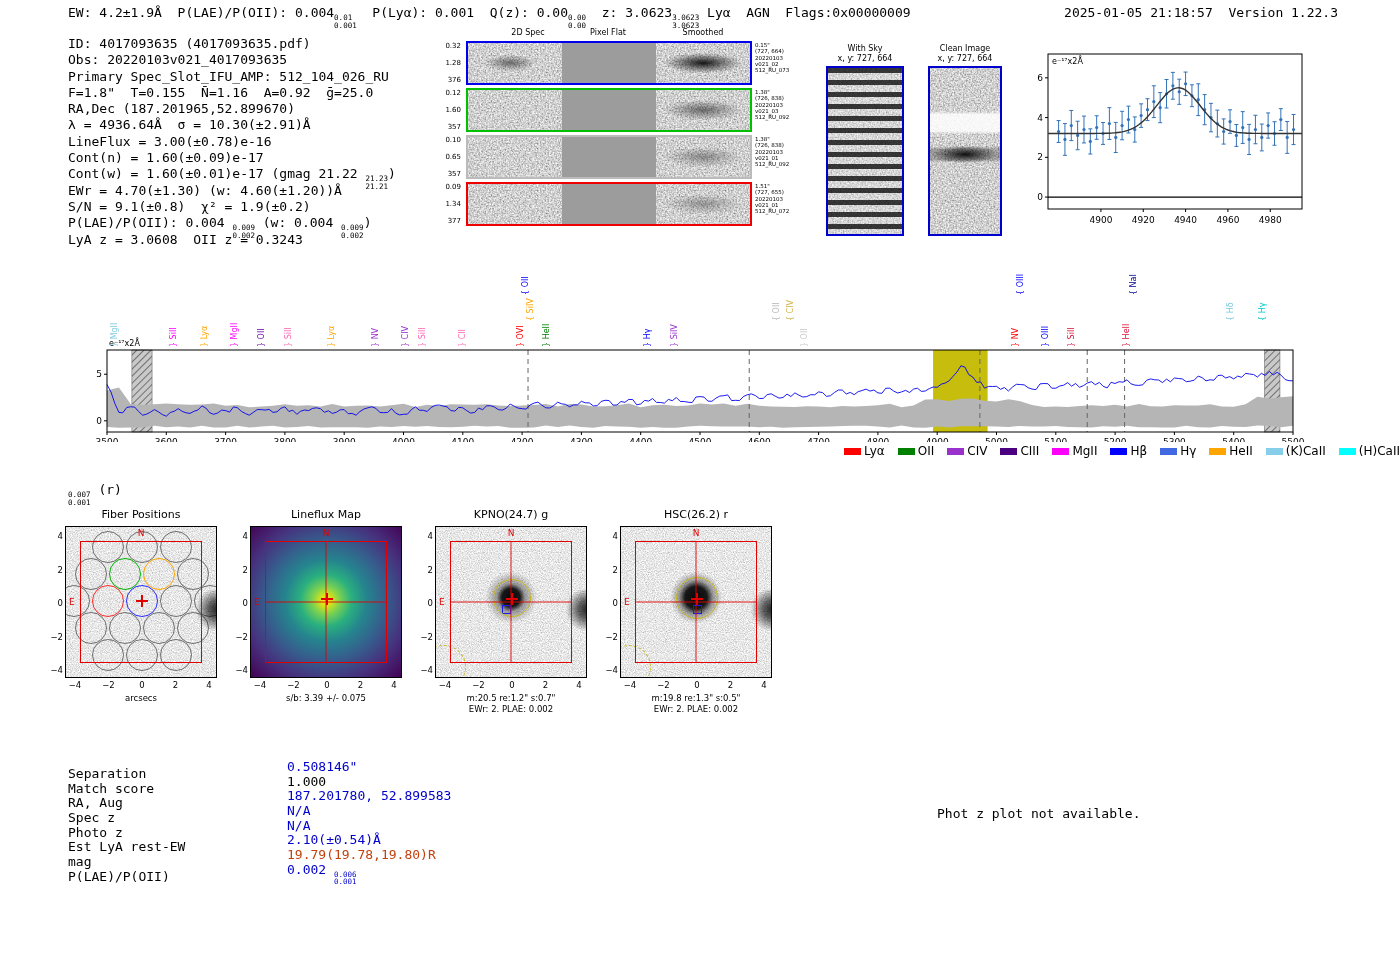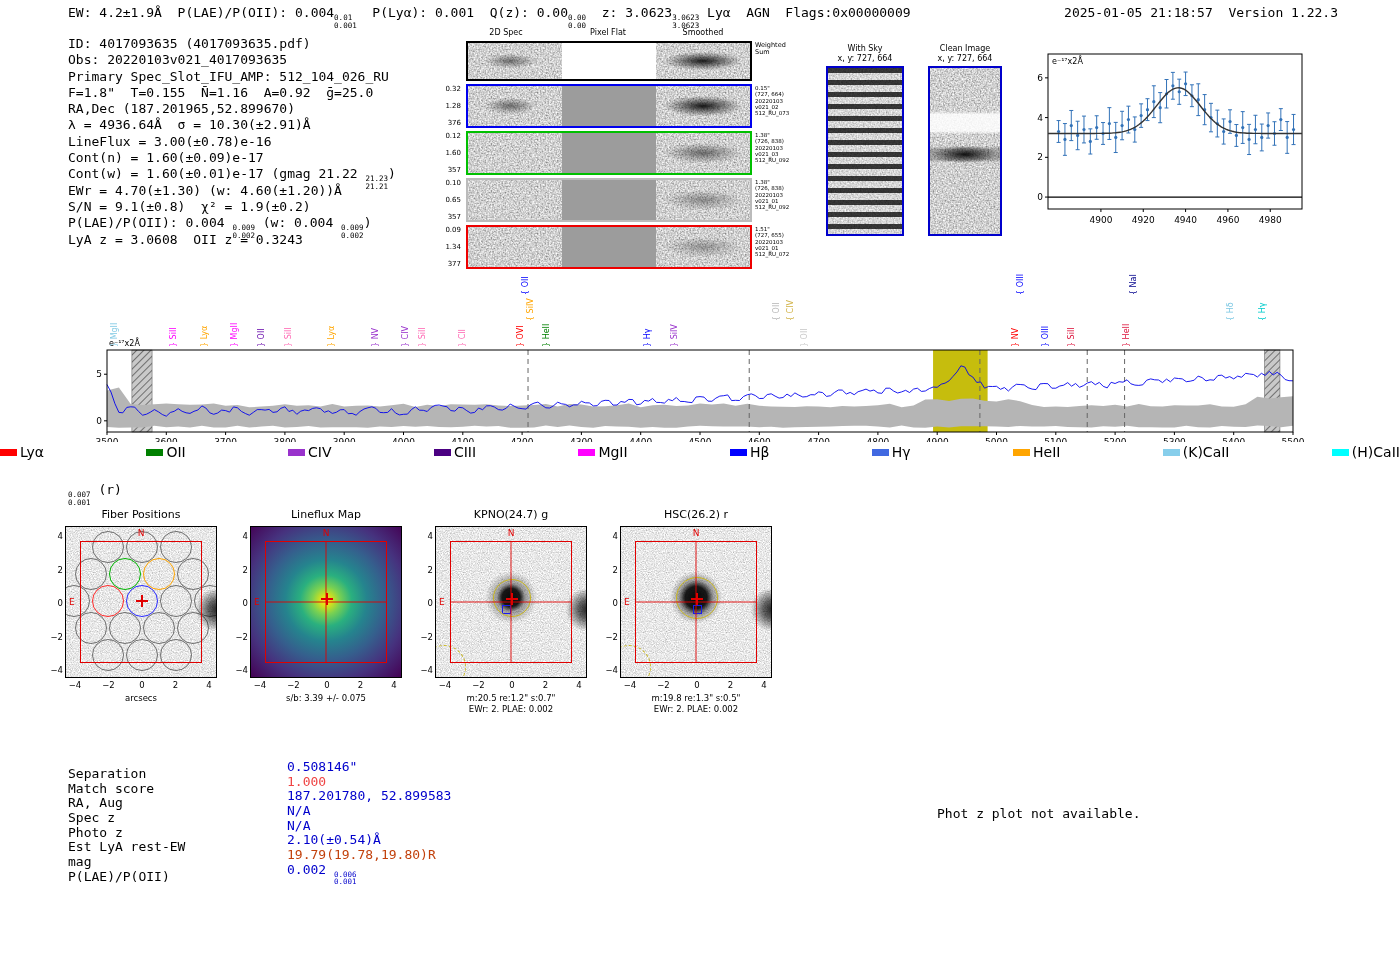--- a/index.html
+++ b/index.html
@@ -31,22 +31,22 @@
   .cover{position:absolute;inset:0}
   .noisefill{position:absolute;inset:0;width:100%;height:100%}
 
   
   .skypanel{position:absolute;text-align:center;font-family:"DejaVu Sans",sans-serif;font-size:8px;line-height:10px}
   .skybox{position:relative;margin-top:2px;border:2px solid #0000cc;overflow:hidden;height:170px}
 
   .zoomplot{position:absolute;left:1020px;top:44px;width:300px;height:198px}
   .specplot{position:absolute;left:0;top:260px;width:1400px;height:182px}
 
-  .legend{position:absolute;left:0;top:444px;width:1400px;display:flex;justify-content:space-between;
-          gap:13px;font-family:"DejaVu Sans",sans-serif;font-size:14px}
+  .legend{position:absolute;left:0;top:444px;width:1400px;display:flex;justify-content:flex-end;
+          gap:13px;font-family:"DejaVu Sans",sans-serif;font-size:12px}
   .lg-item{display:flex;align-items:center;gap:3px}
   .lg-swatch{width:17px;height:7px;display:inline-block}
 
   .hscline{position:absolute;left:68px;top:482px;font-size:13px;white-space:pre}
 
   
   .cutouts{position:absolute;left:47px;top:508px;display:flex}
   .cutout{width:170px;margin-right:15px}
   .cut-title{font-family:"DejaVu Sans",sans-serif;font-size:11px;text-align:center;height:18px;padding-left:18px}
   .cut-plot{position:relative;width:152px;height:152px;margin-left:18px;border:1px solid #000;overflow:visible;background:#ddd}
@@ -94,44 +94,23 @@
     </defs>
   </svg>
 
   <div class="hdr" id="hdr-line"><span>EW: 4.2±1.9Å  P(LAE)/P(OII): 0.004</span><span class="frac"><span>0.01</span><span>0.001</span></span><span>  P(Lyα): 0.001  Q(z): 0.00</span><span class="frac"><span>0.00</span><span>0.00</span></span><span>  z: 3.0623</span><span class="frac"><span>3.0623</span><span>3.0623</span></span><span> Lyα  AGN  Flags:0x00000009</span></div>
   <div class="timestamp">2025-01-05 21:18:57  Version 1.22.3</div>
 
   <div class="info" id="info-block"><div class="line"><span>ID: 4017093635 (4017093635.pdf)</span></div><div class="line"><span>Obs: 20220103v021_4017093635</span></div><div class="line"><span>Primary Spec_Slot_IFU_AMP: 512_104_026_RU</span></div><div class="line"><span>F=1.8"  T=0.155  N̄=1.16  A=0.92  ḡ=25.0</span></div><div class="line"><span>RA,Dec (187.201965,52.899670)</span></div><div class="line"><span>λ = 4936.64Å  σ = 10.30(±2.91)Å</span></div><div class="line"><span>LineFlux = 3.00(±0.78)e-16</span></div><div class="line"><span>Cont(n) = 1.60(±0.09)e-17</span></div><div class="line"><span>Cont(w) = 1.60(±0.01)e-17 (gmag 21.22 </span><span class="frac"><span>21.23</span><span>21.21</span></span><span>)</span></div><div class="line"><span>EWr = 4.70(±1.30) (w: 4.60(±1.20))Å</span></div><div class="line"><span>S/N = 9.1(±0.8)  χ² = 1.9(±0.2)</span></div><div class="line"><span>P(LAE)/P(OII): 0.004 </span><span class="frac"><span>0.009</span><span>0.002</span></span><span> (w: 0.004 </span><span class="frac"><span>0.009</span><span>0.002</span></span><span>)</span></div><div class="line"><span>LyA z = 3.0608  OII z = 0.3243</span></div></div>
 
   <div class="spec2d" id="spec2d">
       <div class="s2d-headers">
-        <span style="left: 68px;">2D Spec</span>
+        <span style="left: 90px;">2D Spec</span>
         <span style="left: 170px;">Pixel Flat</span>
         <span style="left: 265px;">Smoothed</span>
-      </div>
-      <div class="s2d-row">
-        <div class="s2d-left"></div>
-        <div class="s2d-strip" style="height: 40px; border: 2px solid rgb(0, 0, 0);">
-          <div class="s2d-seg" style="width: 94px;">
-            <svg class="noisefill">
-              <rect x="0" y="0" width="100%" height="100%" filter="url(#fNoiseDark)"></rect>
-            </svg>
-            <div class="blob" style="background: radial-gradient(40% 30% at 45% 50%, rgba(0, 0, 0, 0.482) 0%, rgba(0, 0, 0, 0) 70%);"></div>
-          </div>
-          <div class="s2d-seg" style="width: 94px; background: rgb(255, 255, 255);"></div>
-          <div class="s2d-seg" style="width: 94px;">
-            <svg class="noisefill">
-              <rect x="0" y="0" width="100%" height="100%" filter="url(#fNoiseDark)"></rect>
-            </svg>
-            <div class="blob" style="background: radial-gradient(58% 36%, rgba(0, 0, 0, 0.88) 0%, rgba(0, 0, 0, 0) 72%);"></div>
-          </div>
-        </div>
-        <div class="s2d-right">
-          <div style="font-size: 6.5px; line-height: 7px; width: 32px;">Weighted Sum</div>
-        </div>
       </div>
       <div class="s2d-row">
         <div class="s2d-left">
           <span>0.32</span>
           <span>1.28</span>
           <span>376</span>
         </div>
         <div class="s2d-strip" style="height: 44px; border: 2px solid rgb(0, 0, 238);">
           <div class="s2d-seg" style="width: 94px;">
             <svg class="noisefill">
@@ -725,21 +704,21 @@
         </div>
         <div class="cut-xlabel">
           <div>m:19.8 re:1.3" s:0.5"</div>
           <div>EWr: 2. PLAE: 0.002</div>
         </div>
       </div>
     </div>
 
   <div class="matchtable" id="matchtable">
       <div class="mrow"><span class="mlabel">Separation</span><span class="mval" style="color: rgb(0, 0, 204);"><span>0.508146"</span></span></div>
-      <div class="mrow"><span class="mlabel">Match score</span><span class="mval" style="color: #ef4444;"><span>1.000</span></span></div>
+      <div class="mrow"><span class="mlabel">Match score</span><span class="mval" style="color: #000000;"><span>1.000</span></span></div>
       <div class="mrow"><span class="mlabel">RA, Aug</span><span class="mval" style="color: rgb(0, 0, 204);"><span>187.201780, 52.899583</span></span></div>
       <div class="mrow"><span class="mlabel">Spec z</span><span class="mval" style="color: rgb(0, 0, 204);"><span>N/A</span></span></div>
       <div class="mrow"><span class="mlabel">Photo z</span><span class="mval" style="color: rgb(0, 0, 204);"><span>N/A</span></span></div>
       <div class="mrow"><span class="mlabel">Est LyA rest-EW</span><span class="mval" style="color: rgb(0, 0, 204);"><span>2.10(±0.54)Å</span></span></div>
       <div class="mrow"><span class="mlabel">mag</span><span class="mval" style="color: #c2410c;"><span>19.79(19.78,19.80)R</span></span></div>
       <div class="mrow"><span class="mlabel">P(LAE)/P(OII)</span><span class="mval" style="color: rgb(0, 0, 204);"><span>0.002 </span><span class="frac"><span>0.006</span><span>0.001</span></span></span></div>
     </div>
   <div class="photz">Phot z plot not available.</div>
 
 </div>

